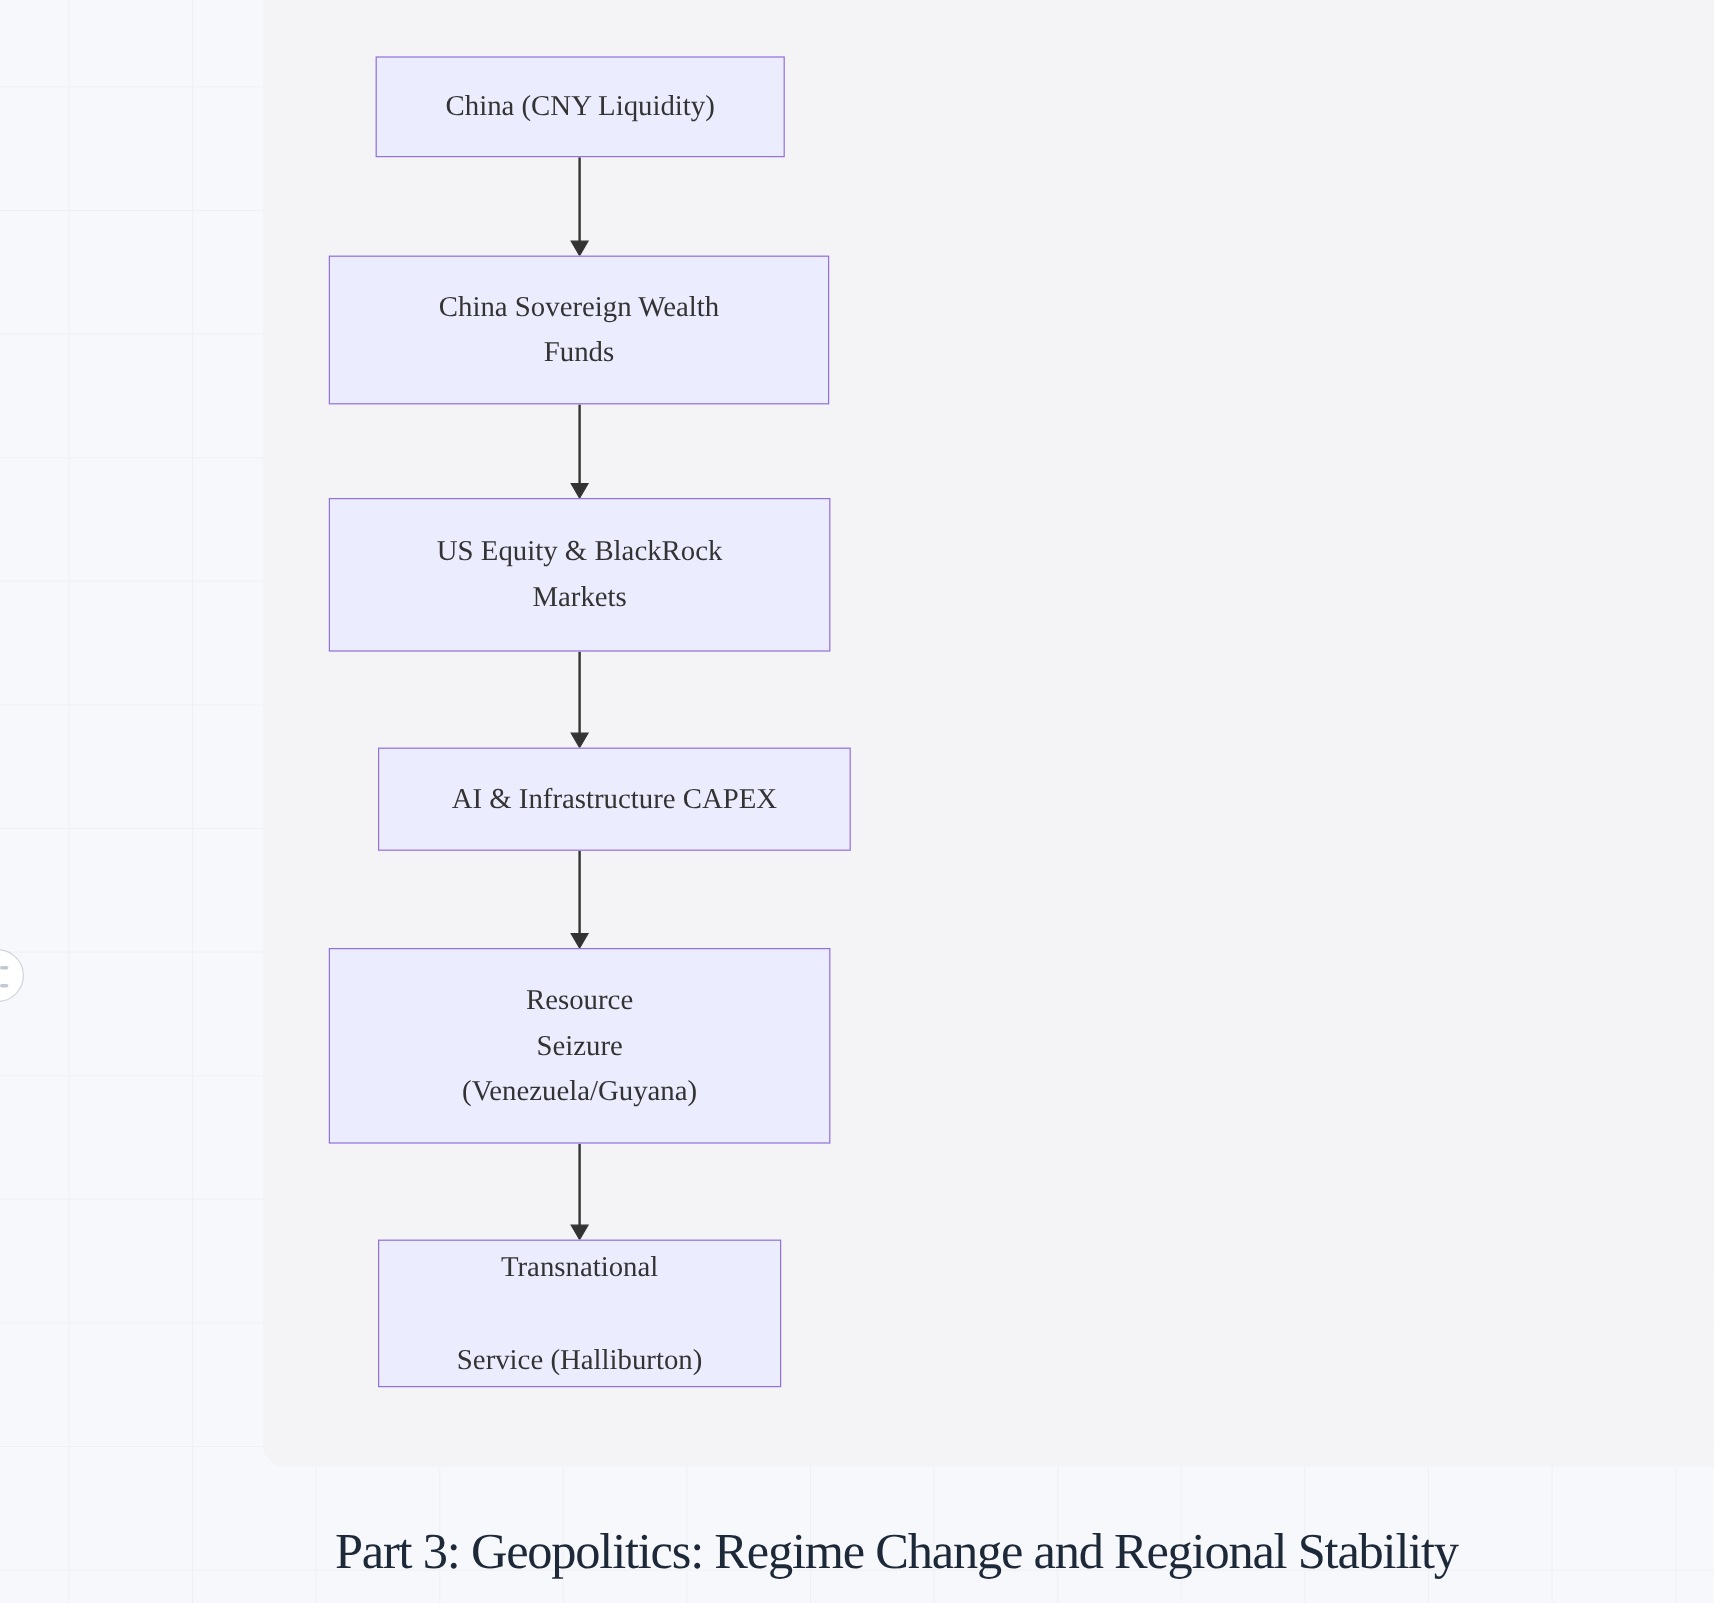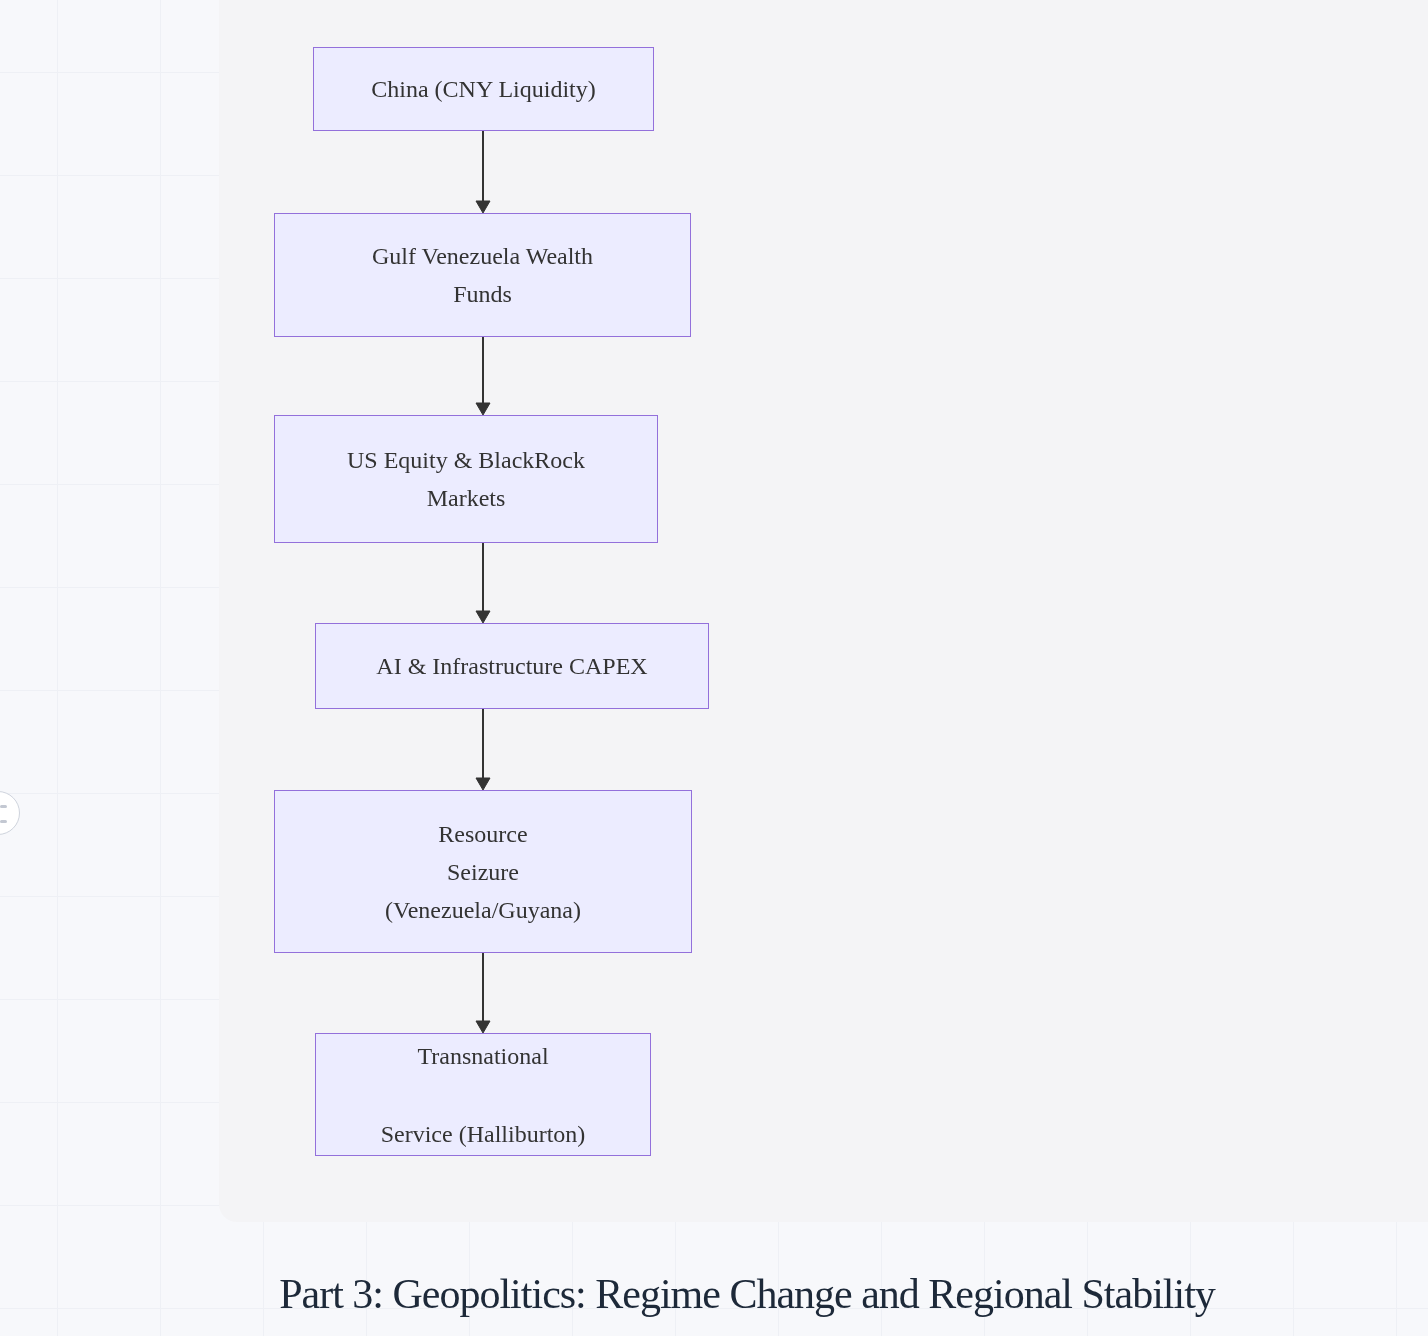--- a/index.html
+++ b/index.html
@@ -122,24 +122,24 @@
       <polygon points="476,778 490,778 483,790"></polygon>
       <line x1="483" y1="953" x2="483" y2="1023"></line>
       <polygon points="476,1021 490,1021 483,1033"></polygon>
     </svg>
 
   <div id="nodes">
       <div class="node" style="left: 313px; top: 47px; width: 341px; height: 84px;">
         <span>China (CNY Liquidity)</span>
       </div>
       <div class="node" style="left: 274px; top: 213px; width: 417px; height: 124px;">
-        <span>Gulf Venezuela Wealth</span>
+        <span>China Sovereign Wealth</span>
         <span>Funds</span>
       </div>
-      <div class="node" style="left: 274px; top: 415px; width: 384px; height: 128px;">
+      <div class="node" style="left: 274px; top: 415px; width: 418px; height: 128px;">
         <span>US Equity &amp; BlackRock</span>
         <span>Markets</span>
       </div>
       <div class="node" style="left: 287px; top: 623px; width: 394px; height: 86px; margin-left: 28px;">
         <span>AI &amp; Infrastructure CAPEX</span>
       </div>
       <div class="node" style="left: 274px; top: 790px; width: 418px; height: 163px;">
         <span>Resource</span>
         <span>Seizure</span>
         <span>(Venezuela/Guyana)</span>

